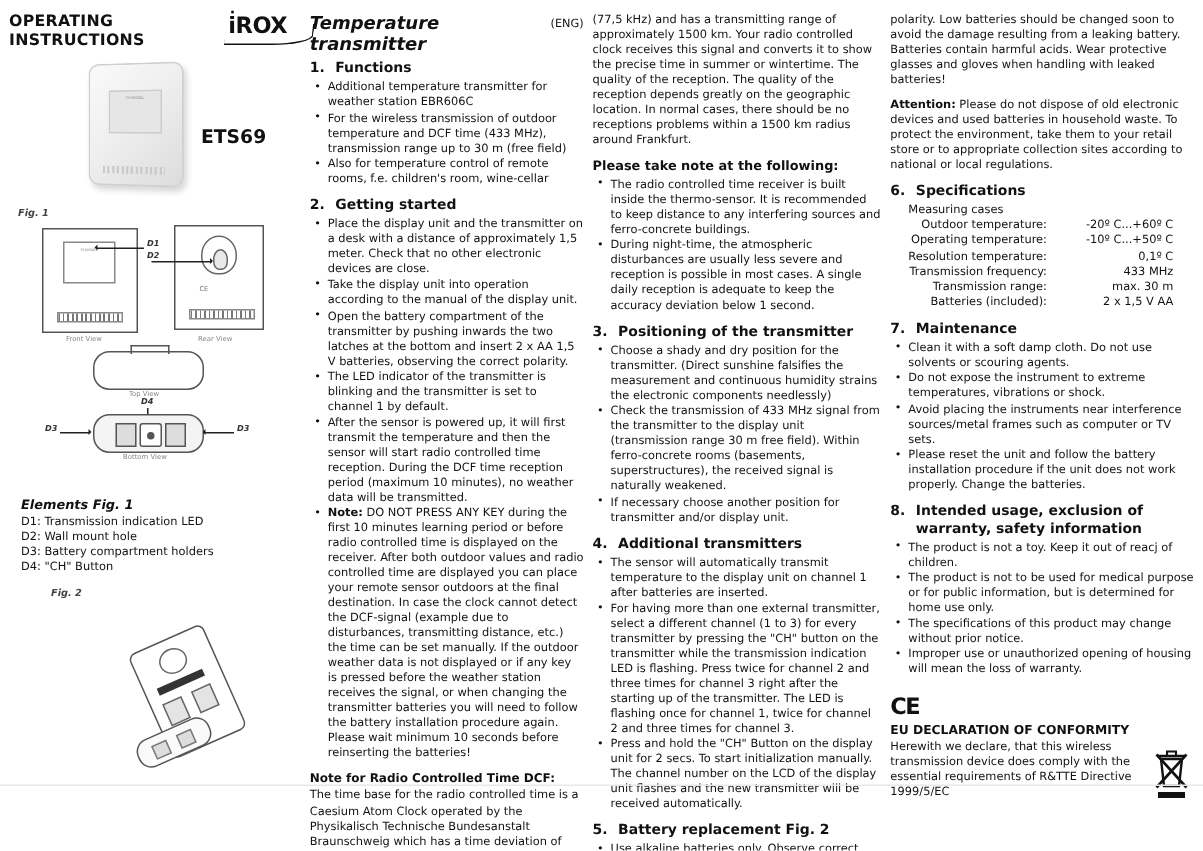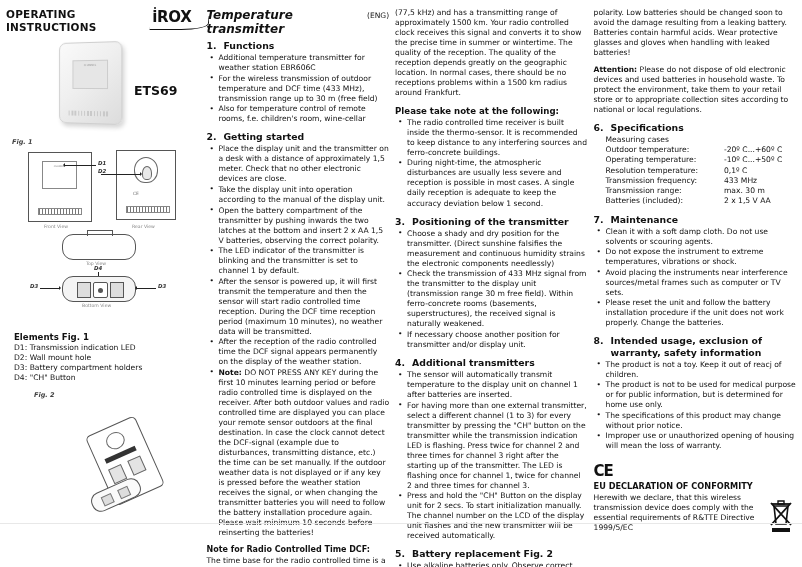--- a/index.html
+++ b/index.html
@@ -64,35 +64,35 @@
   .leadlbl{position:absolute;font-size:5.4px;font-weight:bold;font-style:italic;color:#333;}
   .arrow-l:before{content:"";position:absolute;left:-3px;top:-2px;border:2.2px solid transparent;border-right-color:#222;}
   .arrow-r:after{content:"";position:absolute;right:-3px;top:-2px;border:2.2px solid transparent;border-left-color:#222;}
   .topview{position:absolute;left:56px;top:86px;width:72px;height:24px;border:1px solid #555;border-radius:11px;}
   .topview .nub{position:absolute;left:24px;top:-5px;width:24px;height:5px;border:1px solid #555;border-bottom:none;}
   .botview{position:absolute;left:56px;top:128px;width:72px;height:24px;border:1px solid #555;border-radius:11px;background:#f4f4f4;}
   .batt{position:absolute;top:5px;width:12px;height:14px;border:1px solid #555;background:#ddd;}
   .chbtn{position:absolute;left:30px;top:5px;width:13px;height:14px;border:1px solid #555;border-radius:2px;background:#fff;}
   .chbtn:after{content:"";position:absolute;left:4px;top:4.5px;width:5px;height:5px;border-radius:50%;background:#555;}
   .elements{margin-top:4px;padding-left:8px;}
-  .elements .eh{font-size:8.6px;font-weight:bold;margin-bottom:1px;}
+  .elements .eh{font-size:8.6px;font-weight:bold;margin-bottom:1px;font-style:italic;}
   .elements .ei{font-size:7.6px;line-height:1.3;}
   .fig2wrap{position:relative;height:120px;margin-top:6px;}
   .fig2dev{position:absolute;left:92px;top:18px;width:52px;height:74px;border:1px solid #555;border-radius:5px;
     transform:rotate(-24deg);background:#fff;}
   .fig2dev .circ{position:absolute;left:16px;top:6px;width:17px;height:15px;border:1px solid #666;border-radius:50%;}
   .fig2dev .bar{position:absolute;left:8px;top:27px;width:33px;height:5px;background:#333;}
   .fig2dev .cell{position:absolute;top:38px;width:12px;height:14px;border:1px solid #666;background:#e4e4e4;}
   .fig2lid{position:absolute;left:84px;top:80px;width:50px;height:18px;border:1px solid #555;border-radius:9px;
     transform:rotate(-24deg);background:#fafafa;}
   .fig2lid .sl{position:absolute;top:5px;width:9px;height:8px;border:1px solid #777;background:#ddd;}
 
   
   table.spec{border-collapse:collapse;margin-left:12px;}
-  table.spec td{font-size:7.6px;line-height:1.3;padding:0 0 .4px 0;vertical-align:top;}
+  table.spec td{font-size:7.6px;line-height:1.3;padding:0 0 .4px 0;vertical-align:top;text-align:right;}
   table.spec td.k{padding-right:26px;white-space:nowrap;}
   .measrange{font-size:7.6px;margin-left:12px;line-height:1.3;}
 
   
   .ce{display:inline-block;font-size:15px;font-weight:bold;letter-spacing:-1px;line-height:1;}
   .eudecl{display:flex;align-items:flex-start;gap:6px;}
   .eudecl .txt{flex:1;}
   .eutitle{font-size:8.2px;font-weight:bold;margin:1px 0 2px 0;}
   .weee{width:30px;flex:0 0 30px;padding-top:6px;}
   .footer-rule{position:absolute;left:0;right:0;bottom:6px;height:1px;background:#e8e8e8;}
@@ -212,21 +212,20 @@
     <h2 class="sec">
       <span class="num">2.</span>
       <span>Getting started</span>
     </h2>
     <ul class="b">
       <li>Place the display unit and the transmitter on a desk with a distance of approximately 1,5 meter. Check that no other electronic devices are close.</li>
       <li>Take the display unit into operation according to the manual of the display unit.</li>
       <li>Open the battery compartment of the transmitter by pushing inwards the two latches at the bottom and insert 2 x AA 1,5 V batteries, observing the correct polarity.</li>
       <li>The LED indicator of the transmitter is blinking and the transmitter is set to channel 1 by default.</li>
       <li>After the sensor is powered up, it will first transmit the temperature and then the sensor will start radio controlled time reception. During the DCF time reception period (maximum 10 minutes), no weather data will be transmitted.</li>
-      <li>After the reception of the radio controlled time the DCF signal appears permanently on the display of the weather station.</li>
       <li><b class="inline">Note:</b><span> DO NOT PRESS ANY KEY during the first 10 minutes learning period or before radio controlled time is displayed on the receiver. After both outdoor values and radio controlled time are displayed you can place your remote sensor outdoors at the final destination. In case the clock cannot detect the DCF-signal (example due to disturbances, transmitting distance, etc.) the time can be set manually. If the outdoor weather data is not displayed or if any key is pressed before the weather station receives the signal, or when changing the transmitter batteries you will need to follow the battery installation procedure again. Please wait minimum 10 seconds before reinserting the batteries!</span></li>
     </ul>
 
     <div class="sub-bold">Note for Radio Controlled Time DCF:</div>
     <p class="t">The time base for the radio controlled time is a Caesium Atom Clock operated by the Physikalisch Technische Bundesanstalt Braunschweig which has a time deviation of less than one second in one million years. The time is coded and transmitted from Mainflingen near Frankfurt via frequency signal DCF-77</p>
   </div>
 
   <div class="col col3">
     <p class="t">(77,5 kHz) and has a transmitting range of approximately 1500 km. Your radio controlled clock receives this signal and converts it to show the precise time in summer or wintertime. The quality of the reception. The quality of the reception depends greatly on the geographic location. In normal cases, there should be no receptions problems within a 1500 km radius around Frankfurt.</p>
 

